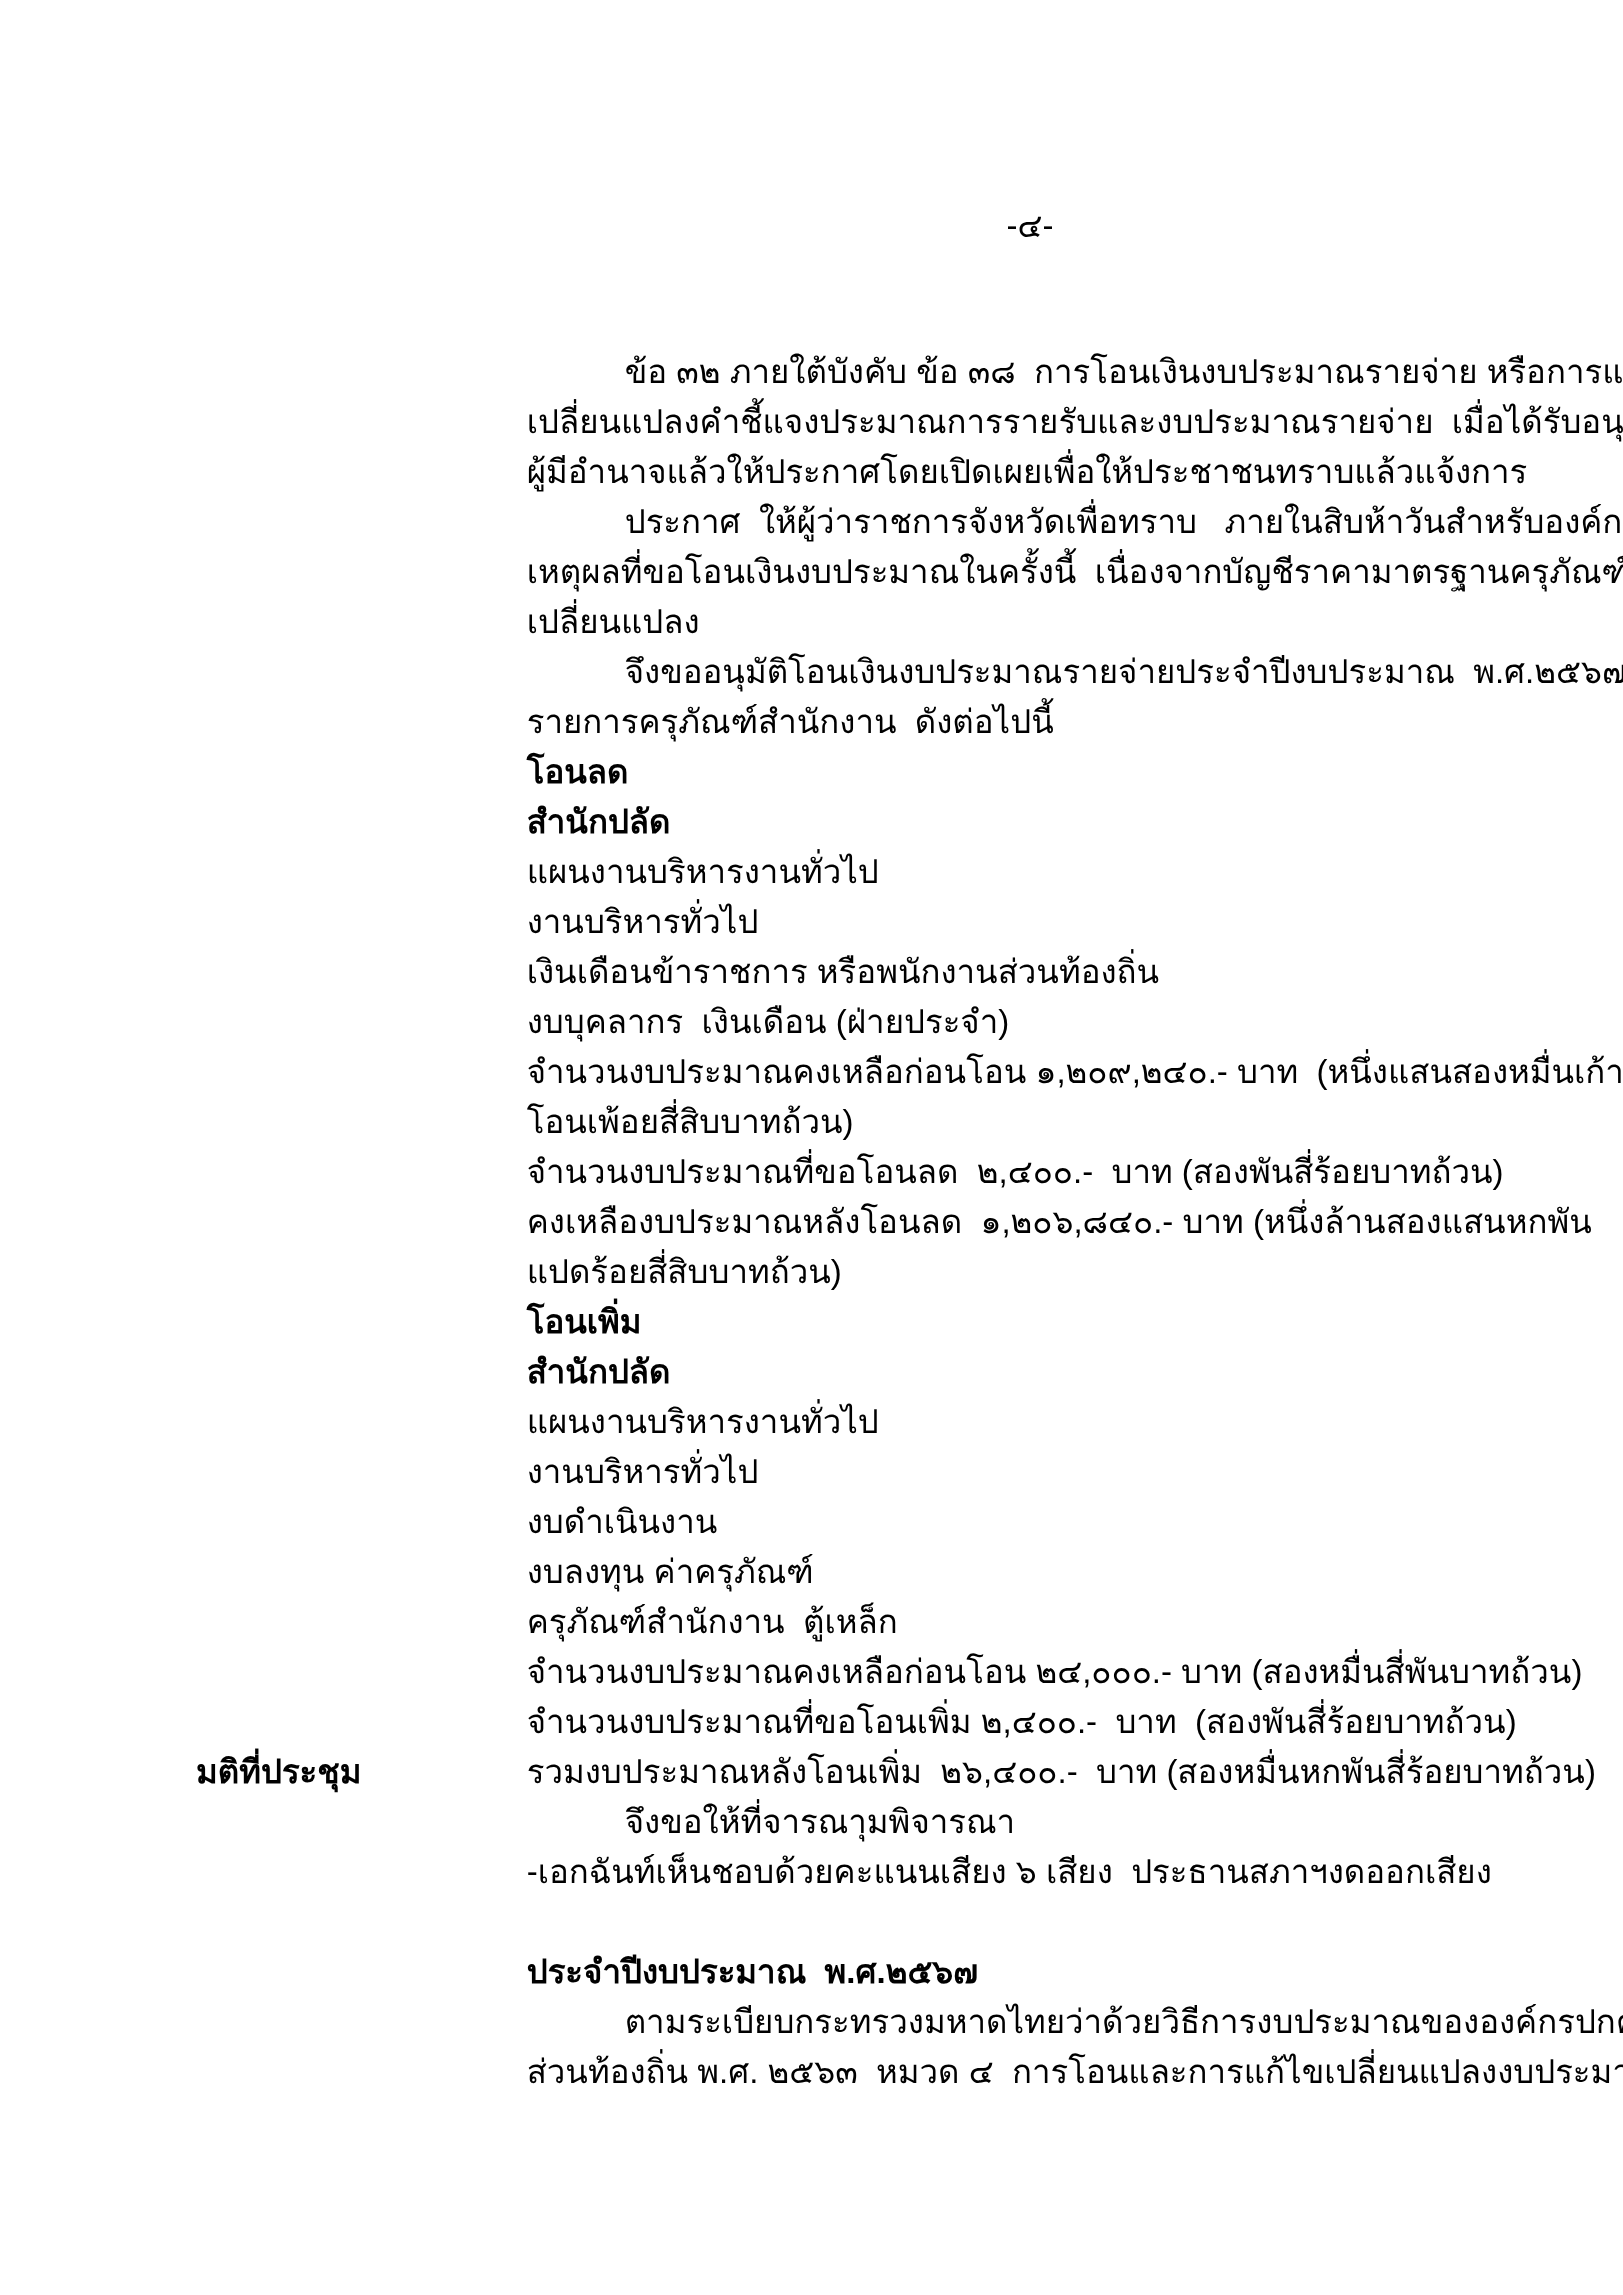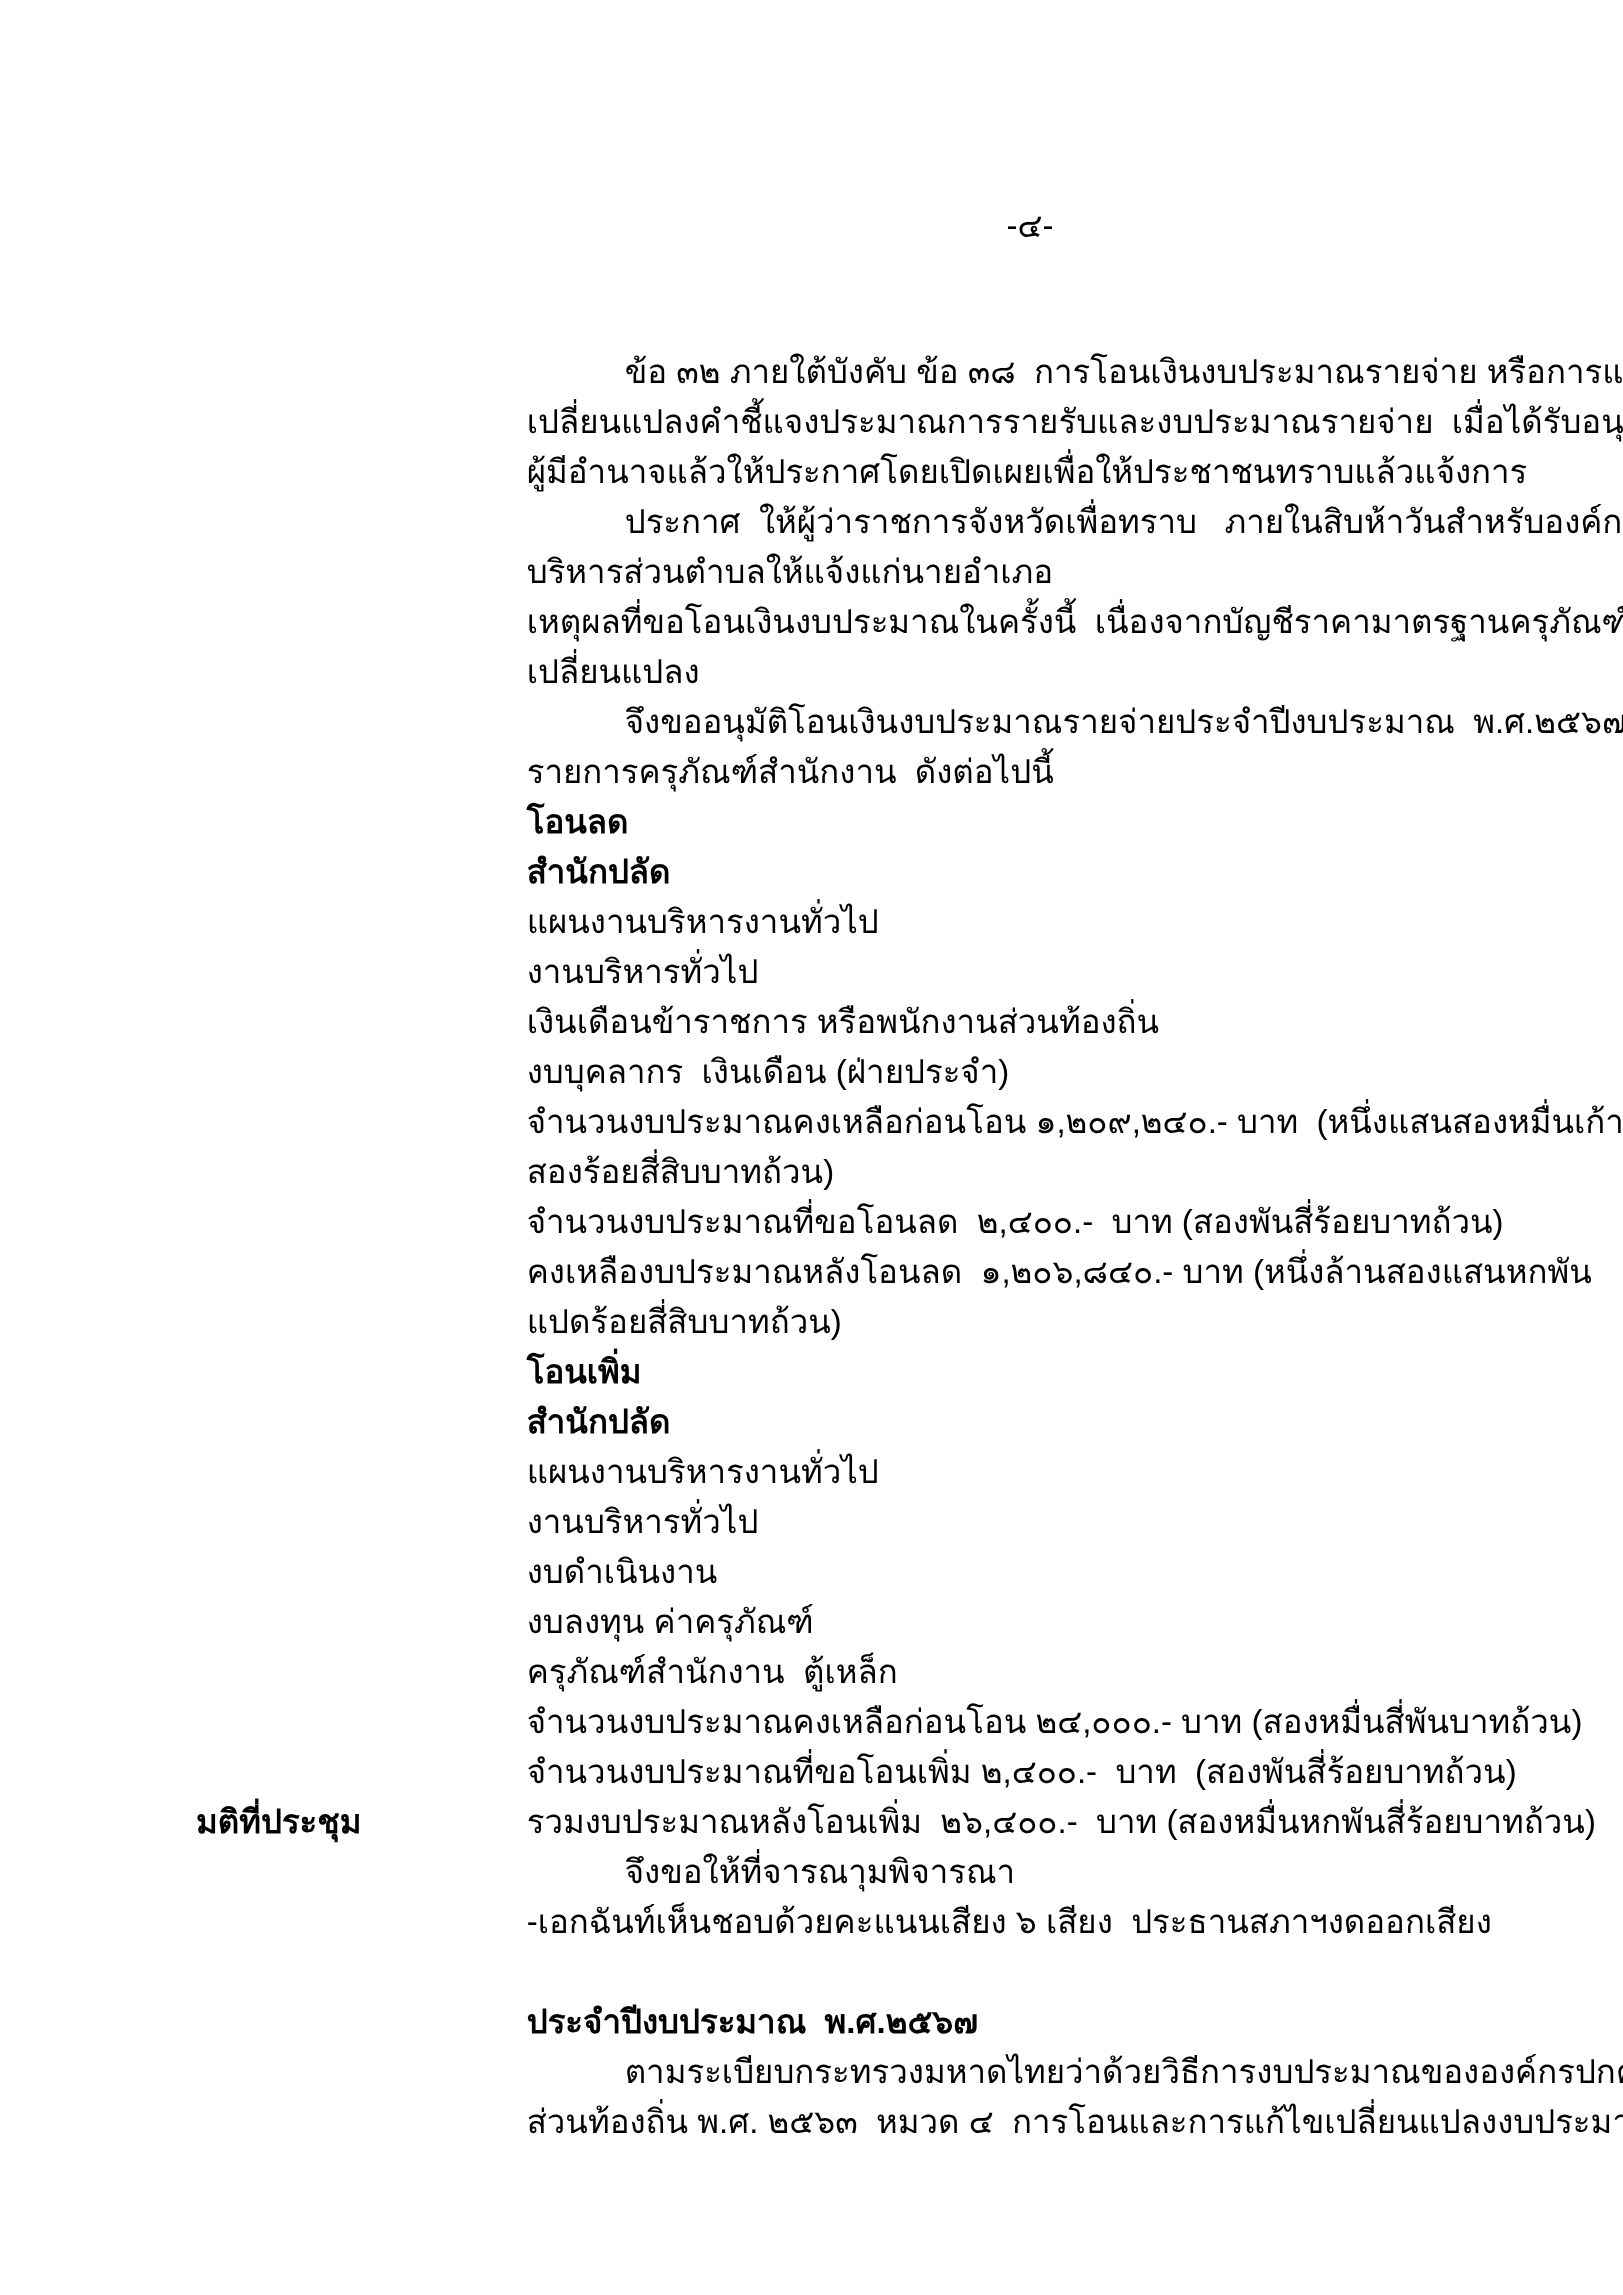--- a/index.html
+++ b/index.html
@@ -78,24 +78,20 @@
   <div class="line">
     
     <span class="text"><span>ผู้มีอำนาจแล้วให้ประกาศโดยเปิดเผยเพื่อให้ประชาชนทราบแล้วแจ้งการ</span></span>
   </div>
 
   <div class="line indent1">
     
     <span class="text"><span>ประกาศ  ให้ผู้ว่าราชการจังหวัดเพื่อทราบ   ภายในสิบห้าวันสำหรับองค์การ</span></span>
   </div>
 
-  <div class="line">
-    
-    <span class="text"><span>บริหารส่วนตำบลให้แจ้งแก่นายอำเภอ</span></span>
-  </div>
 
   <div class="line">
     
     <span class="text"><span class="seg-underline">เหตุผลที่ขอโอนเงินงบประมาณในครั้งนี้</span><span>  เนื่องจากบัญชีราคามาตรฐานครุภัณฑ์มีการ</span></span>
   </div>
 
   <div class="line">
     
     <span class="text"><span>เปลี่ยนแปลง</span></span>
   </div>
@@ -140,21 +136,21 @@
     <span class="text"><span>งบบุคลากร  เงินเดือน (ฝ่ายประจำ)</span></span>
   </div>
 
   <div class="line">
     
     <span class="text"><span>จำนวนงบประมาณคงเหลือก่อนโอน ๑,๒๐๙,๒๔๐.- บาท  (หนึ่งแสนสองหมื่นเก้าพัน</span></span>
   </div>
 
   <div class="line">
     
-    <span class="text"><span>สองร้อยสี่สิบบาทถ้วน)</span></span>
+    <span class="text"><span>โอนเพ้อยสี่สิบบาทถ้วน)</span></span>
   </div>
 
   <div class="line">
     
     <span class="text"><span>จำนวนงบประมาณที่ขอโอนลด  ๒,๔๐๐.-  บาท (สองพันสี่ร้อยบาทถ้วน)</span></span>
   </div>
 
   <div class="line">
     
     <span class="text"><span>คงเหลืองบประมาณหลังโอนลด  ๑,๒๐๖,๘๔๐.- บาท (หนึ่งล้านสองแสนหกพัน</span></span>

